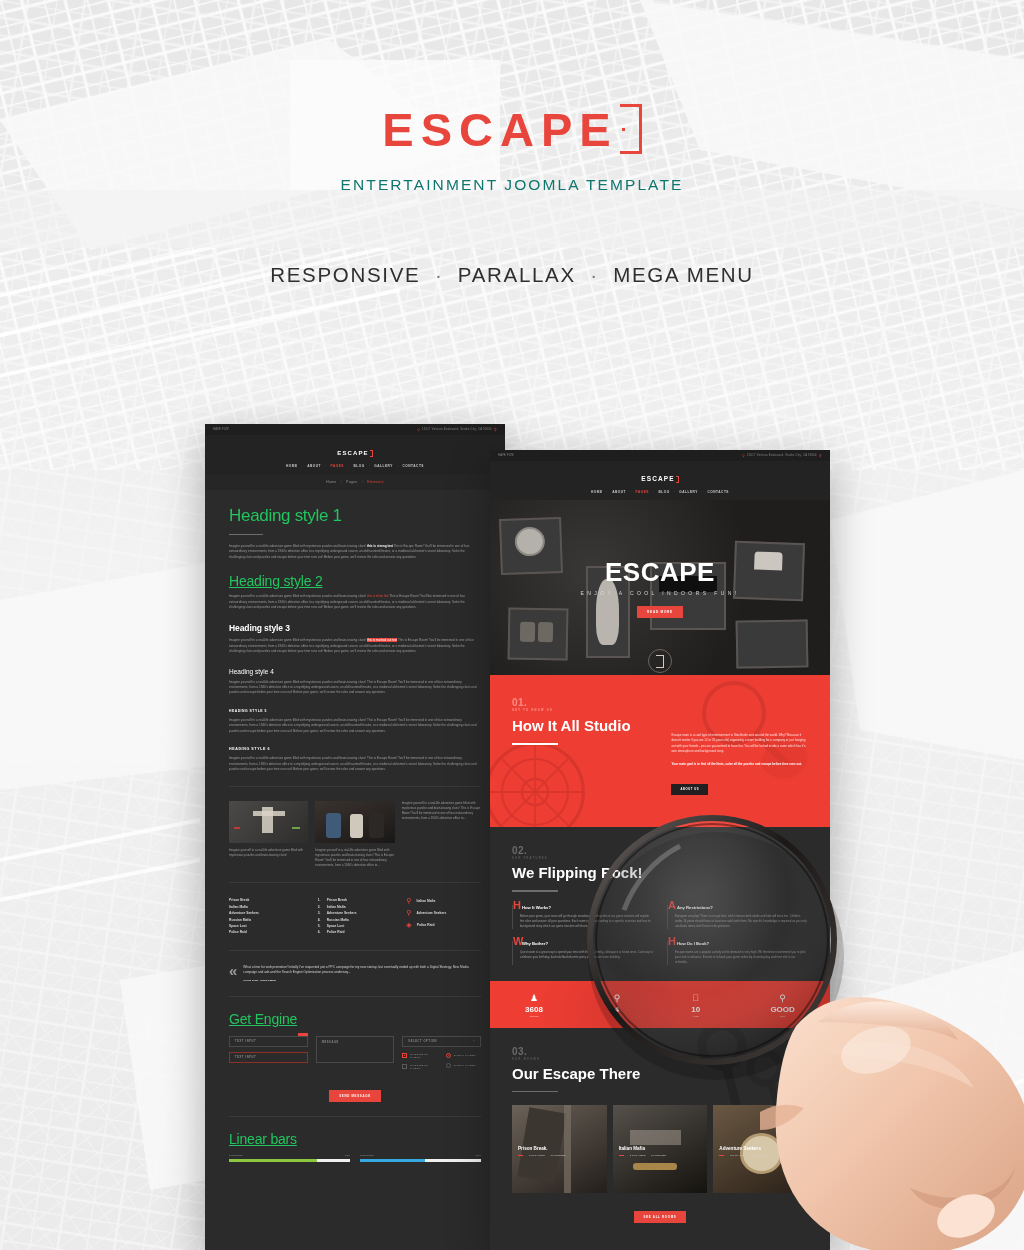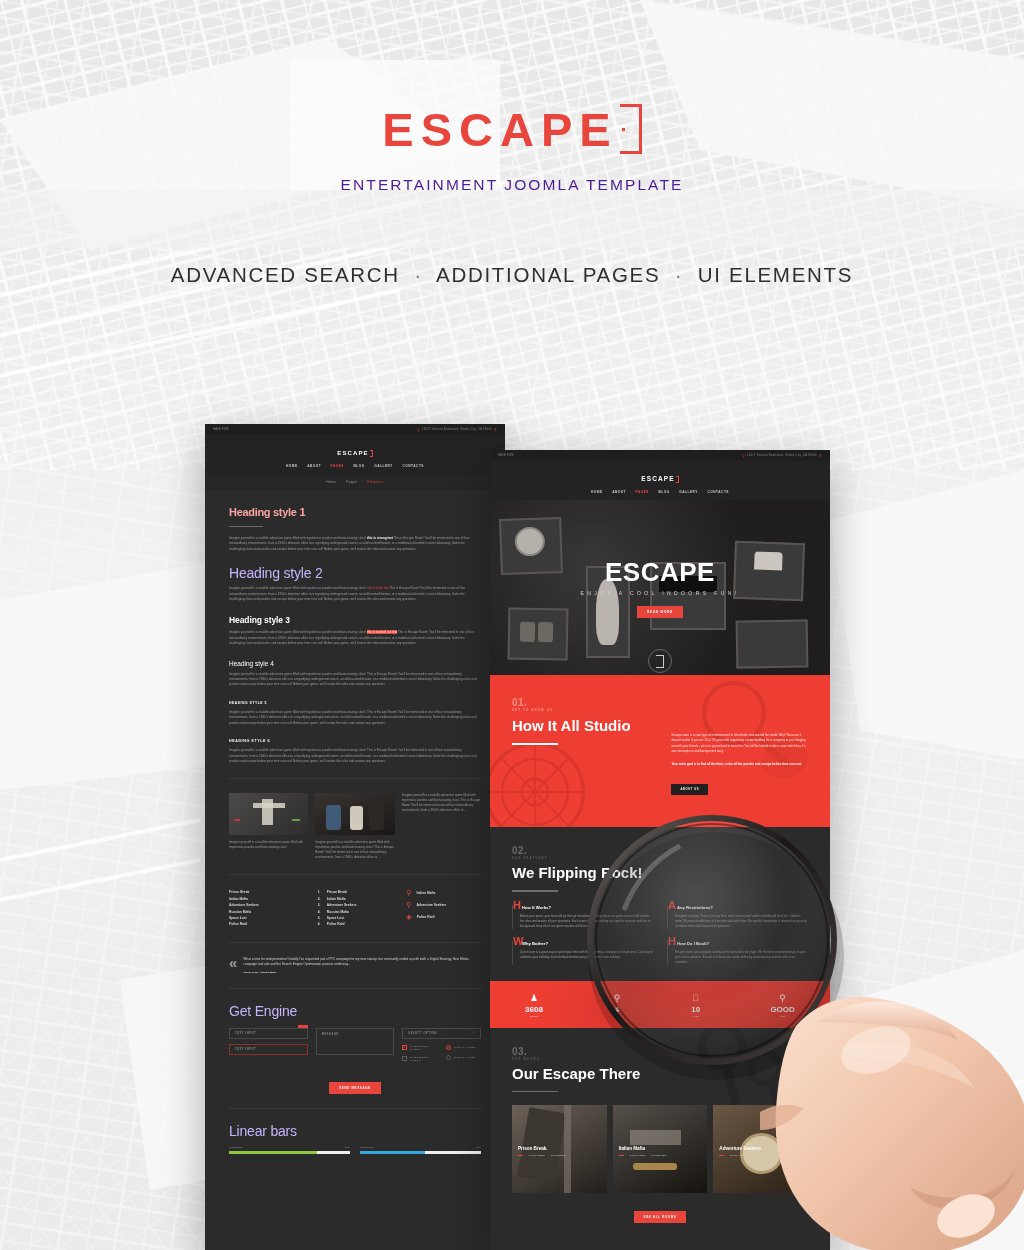--- a/index.html
+++ b/index.html
@@ -28,21 +28,21 @@
   .logo-bracket {
     width: 22px; height: 50px; margin-left: 2px; margin-top: -2px;
     border: 3px solid #e8453c; border-left: none; position: relative;
   }
   .logo-bracket::after {
     content: ""; position: absolute; width: 3px; height: 3px;
     background: #e8453c; left: 2px; top: 21px;
   }
   .tagline {
     margin-top: 22px; font-size: 15.5px; letter-spacing: 2.1px;
-    color: #4c1d95; font-weight: 500;
+    color: #0f766e; font-weight: 500;
   }
   .features {
     margin-top: 66px; text-align: center; color: #2f2f2f;
     font-size: 20.5px; letter-spacing: 1.7px; line-height: 30px; font-weight: 500;
   }
   .features .dot { color: #777; padding: 0 7px; }
 
   
   .mock {
     position: absolute; background: #2b2b2b; overflow: hidden;
@@ -77,22 +77,22 @@
 
   .m-breadcrumb {
     background: #262626; text-align: center; padding: 6px 0;
     font-size: 3.2px; color: #9a9a9a; letter-spacing: .4px;
   }
   .m-breadcrumb .cur { color: #e8453c; }
   .m-breadcrumb .sl { color: #5d5d5d; padding: 0 3px; }
 
   
   .lbody { padding: 16px 24px 0 24px; }
-  .h-1 { color: #fca5a5; font-size: 11px; font-weight: 700; letter-spacing: -.3px; }
-  .h-2 { color: #c4b5fd; font-size: 14px; font-weight: 400; letter-spacing: -.2px; }
+  .h-1 { color: #22c55e; font-size: 17px; font-weight: 400; letter-spacing: -.3px; }
+  .h-2 { color: #22c55e; font-size: 14px; font-weight: 400; letter-spacing: -.2px; text-decoration: underline; }
   .h-3 { color: #fff; font-size: 8.5px; font-weight: bold; letter-spacing: -.1px; }
   .h-4 { color: #fff; font-size: 6.5px; font-weight: 400; }
   .h-5 { color: #fff; font-size: 3.4px; font-weight: bold; letter-spacing: .5px; }
   .h-6 { color: #fff; font-size: 3.6px; font-weight: bold; letter-spacing: .6px; }
   .rule { width: 34px; height: 1px; background: #6d6d6d; margin: 8px 0 9px 0; }
   .para {
     color: #9d9d9d; font-size: 3.1px; line-height: 5.4px; margin-top: 5px;
     text-align: left;
   }
   .para b { color: #fff; }
@@ -288,25 +288,25 @@
 </div>
 
 <div id="banner">
   <div class="logo-wrap">
     <div class="logo-text">ESCAPE</div>
     <div class="logo-bracket"></div>
   </div>
   <div class="tagline">ENTERTAINMENT JOOMLA TEMPLATE</div>
   <div class="features">
     <div>
-      <span>ADVANCED SEARCH</span>
+      <span>RESPONSIVE</span>
       <span class="dot">·</span>
-      <span>ADDITIONAL PAGES</span>
+      <span>PARALLAX</span>
       <span class="dot">·</span>
-      <span>UI ELEMENTS</span>
+      <span>MEGA MENU</span>
     </div>
   </div>
 </div>
 
 <div class="mock" id="mock-left">
 
   <div class="m-topbar">
     <span>HAVE FUN!</span>
     <span class="addr">
       <span class="pin">⚲</span>

